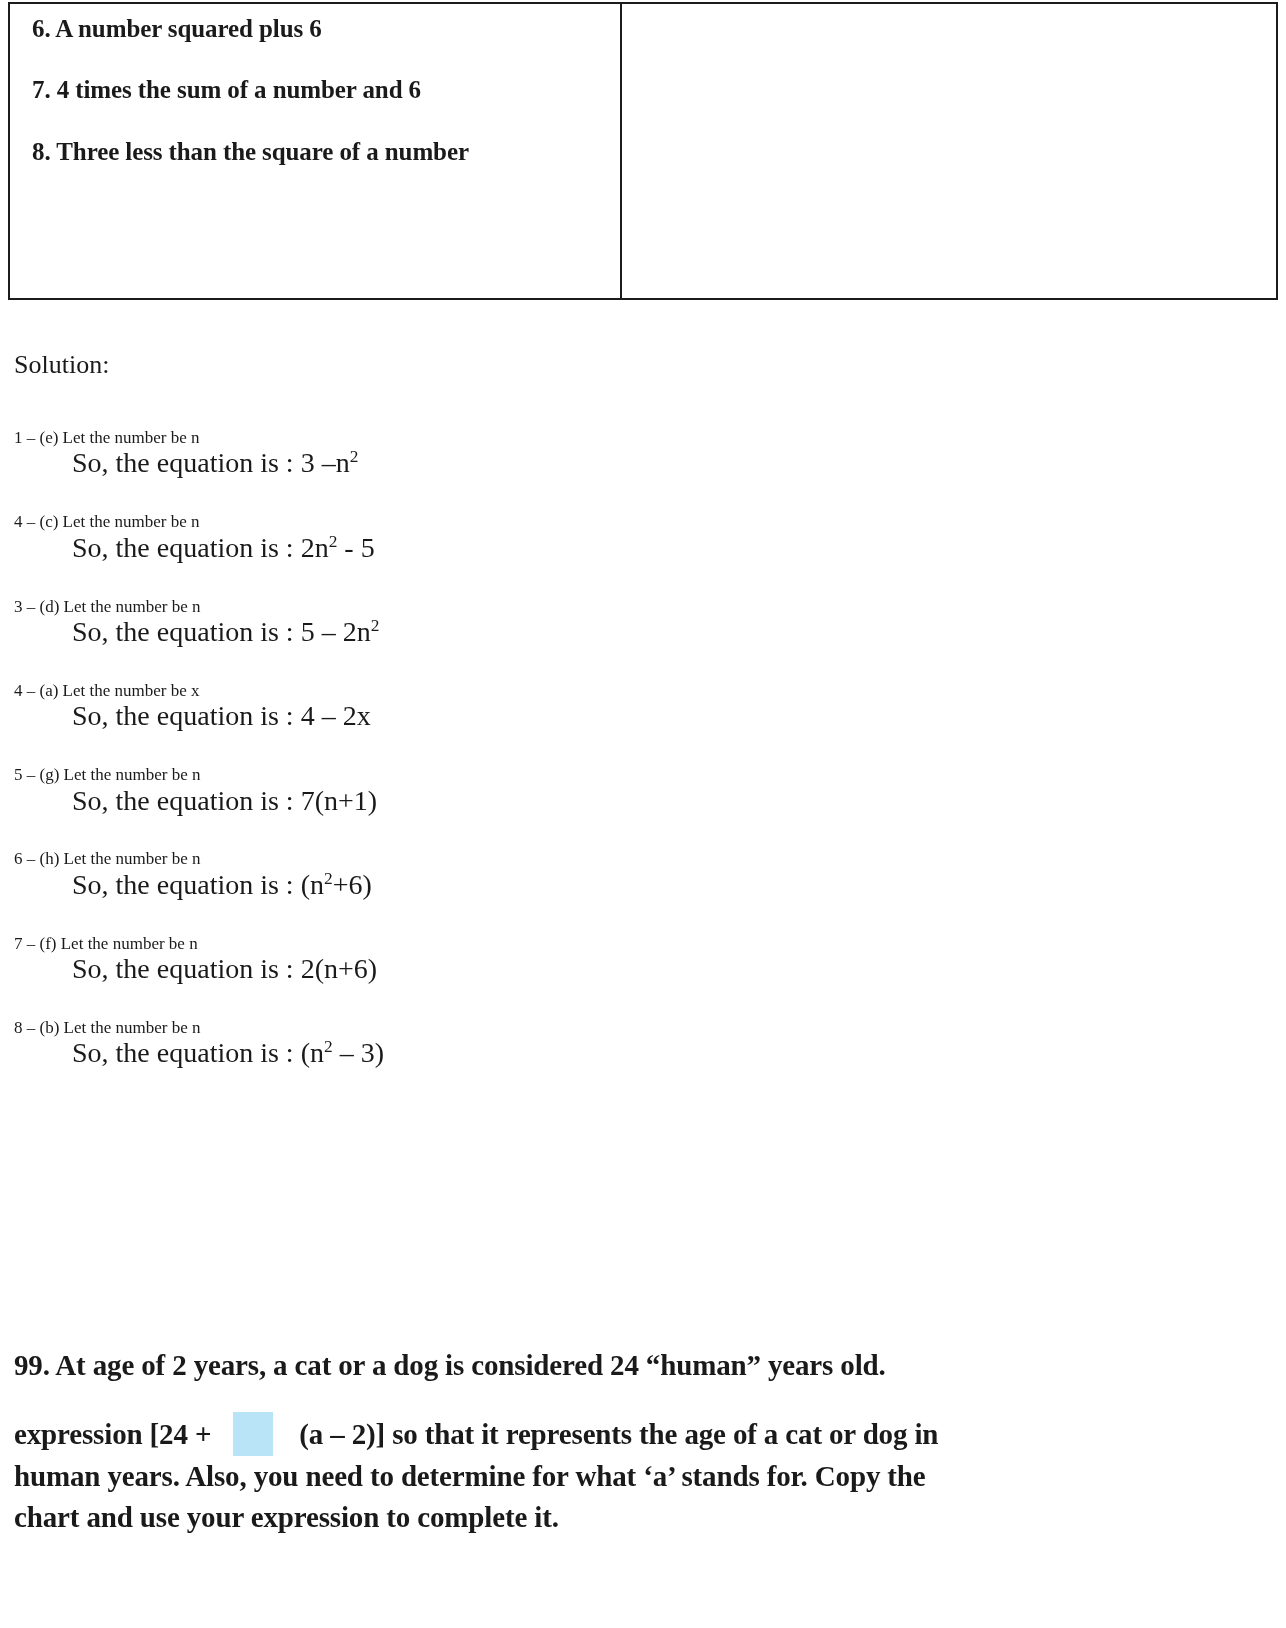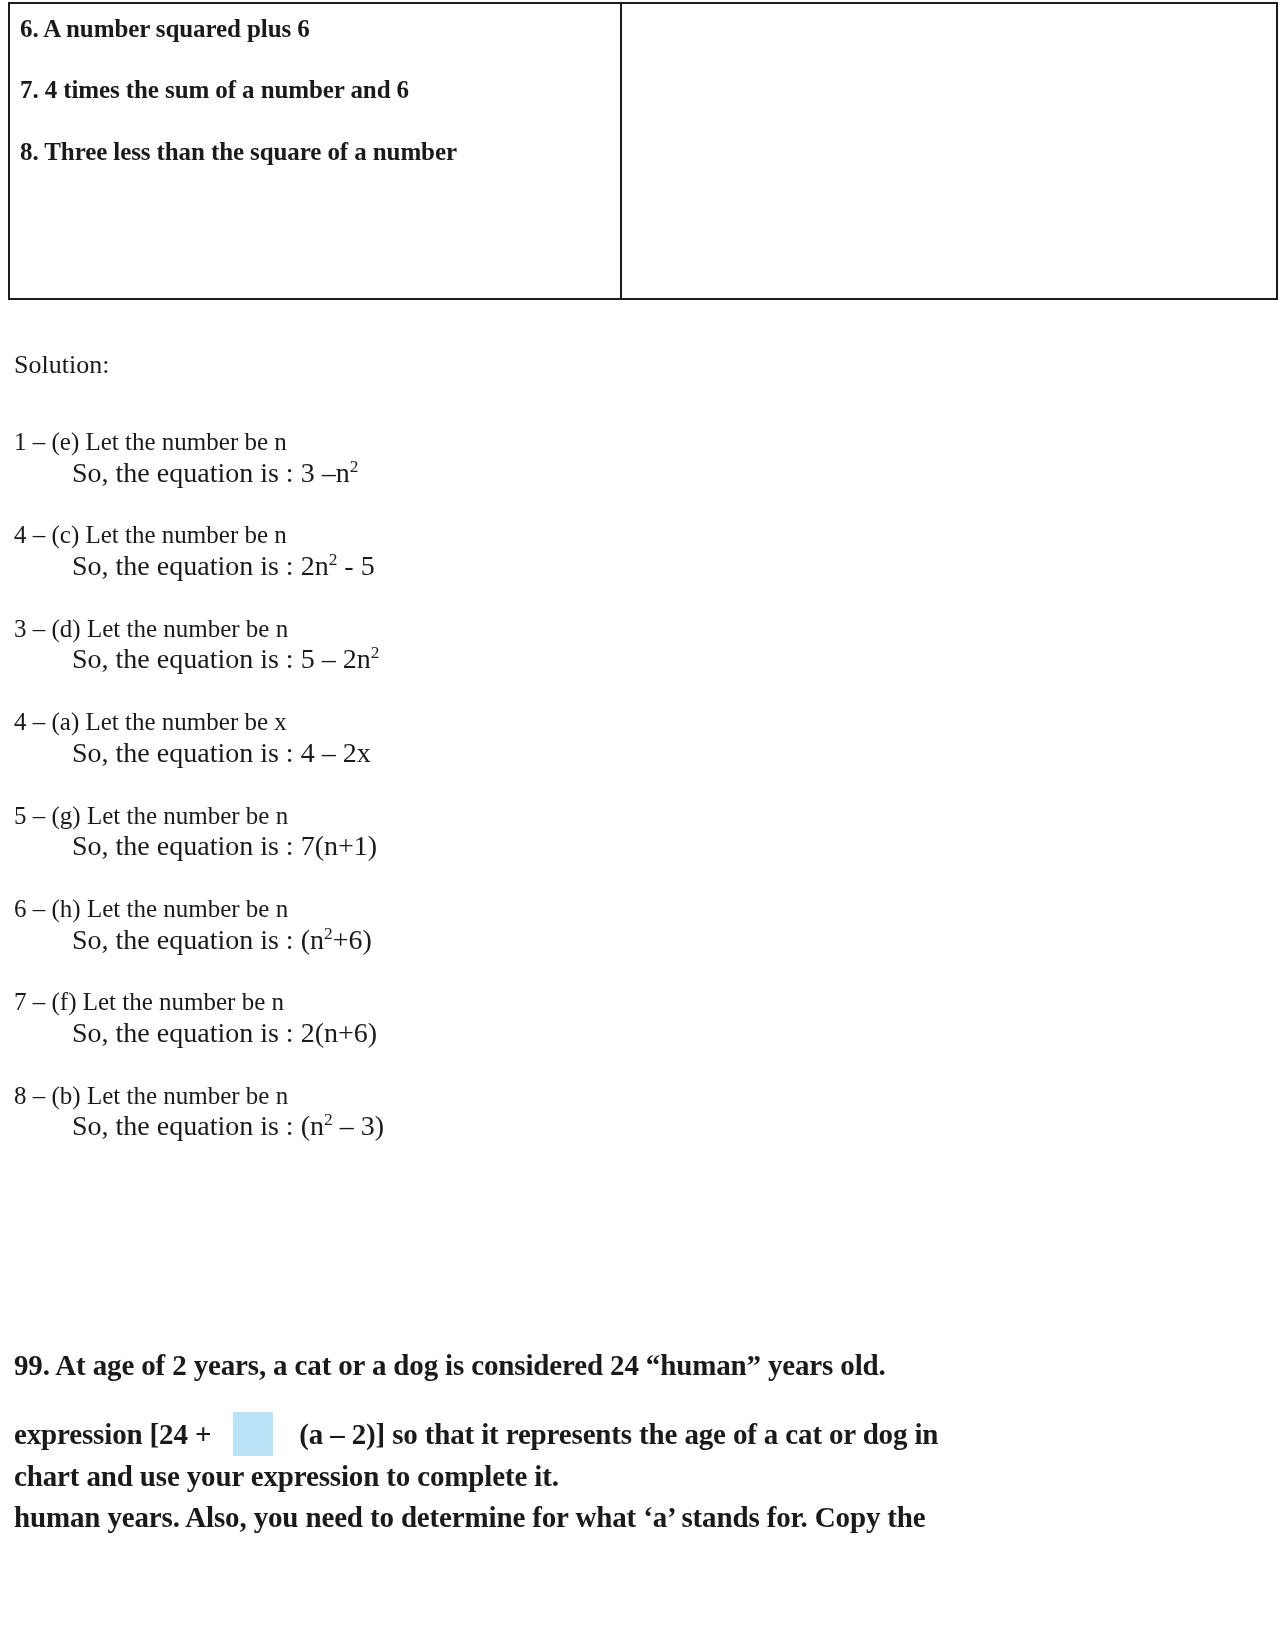--- a/index.html
+++ b/index.html
@@ -35,21 +35,21 @@
     padding: 8px 10px 0 10px;
   }
   .prompt-col-right {
     flex: 1;
     box-sizing: border-box;
   }
   .prompt-item {
     font-weight: bold;
     font-size: 25px;
     line-height: 1.33;
-    margin: 0 0 28px 0;
+    margin: 0 0 28px 12px;
     letter-spacing: -0.1px;
   }
   .prompt-item:last-child { margin-bottom: 0; }
 
   
   .solution-heading {
     position: absolute;
     left: 14px;
     top: 352px;
     font-weight: normal;
@@ -61,21 +61,21 @@
   .solution-list {
     position: absolute;
     left: 14px;
     top: 428px;
     width: 700px;
   }
   .solution-entry {
     margin-bottom: 33px;
   }
   .solution-line-1 {
-    font-size: 25px;
+    font-size: 17px;
     line-height: 1.14;
     white-space: nowrap;
   }
   .solution-line-2 {
     font-size: 28px;
     line-height: 1.14;
     padding-left: 58px;
     white-space: nowrap;
   }
   sup {
@@ -161,15 +161,15 @@
     <div class="solution-line-1">8 – (b) Let the number be n</div>
     <div class="solution-line-2"><span>So, the equation is : (n</span><sup>2</sup><span> – 3)</span></div>
   </div>
 
 </div>
 
 <div class="question-99">
   <span class="q99-line">99. At age of 2 years, a cat or a dog is considered 24 “human” years old.</span>
   <span class="q99-gap"></span>
   <span class="q99-line"><span>expression [24 +</span><span class="q99-blank" style="background: rgb(185, 227, 246);"></span><span>(a – 2)] so that it represents the age of a cat or dog in</span></span>
+  <span class="q99-line">human years. Also, you need to determine for what ‘a’ stands for. Copy the</span>
   <span class="q99-line">chart and use your expression to complete it.</span>
-  <span class="q99-line">human years. Also, you need to determine for what ‘a’ stands for. Copy the</span>
 </div>
 
 </body></html>

